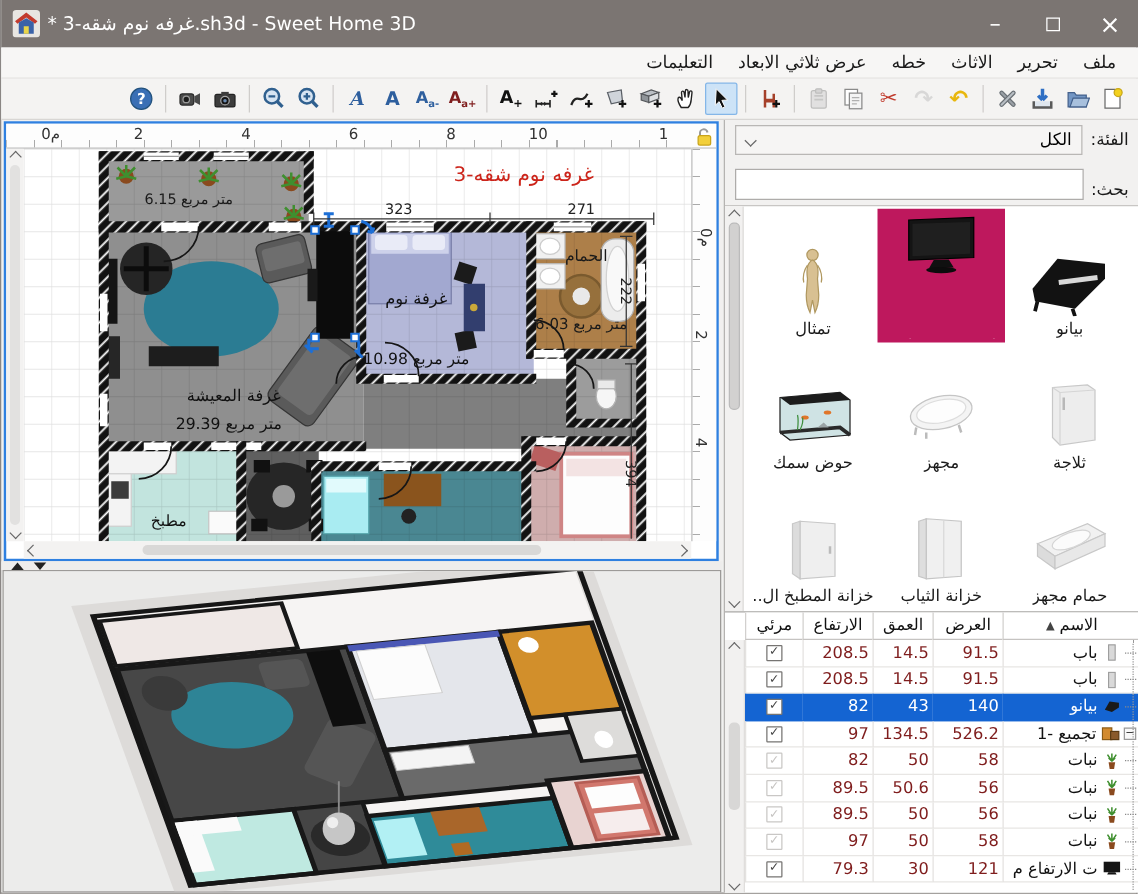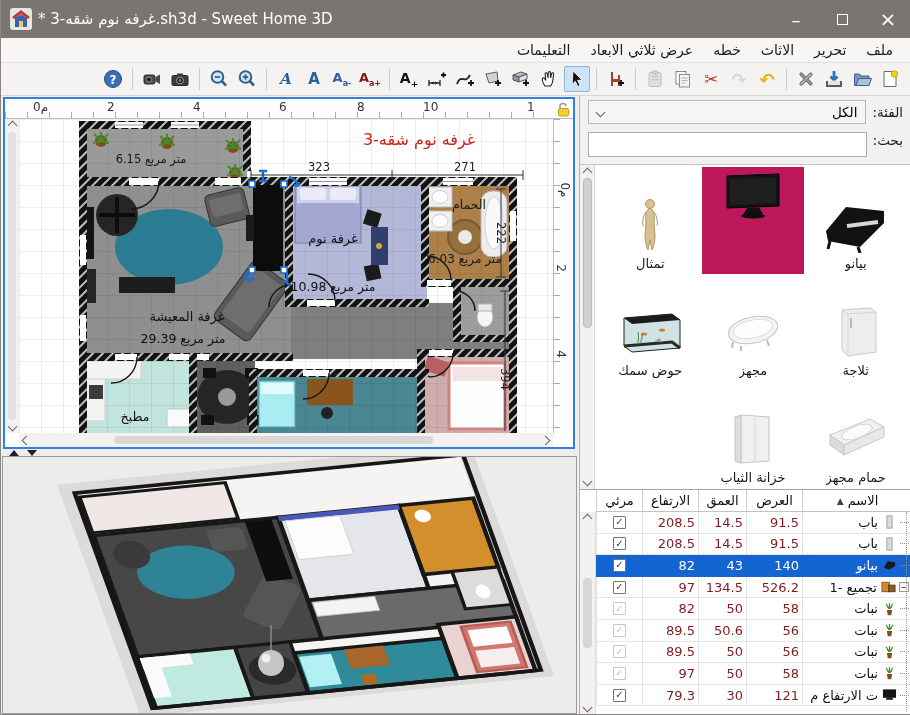--- a/index.html
+++ b/index.html
@@ -51,21 +51,21 @@
   .chev { width:7px; height:7px; border-right:1.6px solid #666; border-bottom:1.6px solid #666; display:inline-block; }
   .chev.up { transform:rotate(-135deg); } .chev.down { transform:rotate(45deg); }
   .chev.left { transform:rotate(135deg); } .chev.right { transform:rotate(-45deg); }
 
   
   .right-panel { position:absolute; left:578px; top:96px; width:332px; bottom:0; background:#f2f1f0; border-left:1px solid #b5b3b1; display:flex; flex-direction:column; }
   .cat-row { height:32px; display:flex; direction:rtl; align-items:center; padding:4px 8px; gap:6px; }
   .cat-row .lbl, .search-row .lbl { font-size:13.5px; color:#1a1a1a; white-space:nowrap; }
   .combo { flex:1; height:24px; background:#f6f5f4; border:1px solid #b9b7b5; display:flex; direction:rtl; align-items:center; padding:0 8px; font-size:13.5px; }
   .combo .chev { margin-right:auto; }
-  .search-row { height:36px; display:flex; direction:rtl; align-items:flex-start; padding:4px 8px; gap:6px; }
+  .search-row { height:36px; display:flex; direction:rtl; align-items:flex-end; padding:4px 8px; gap:6px; }
   .search-row input { flex:1; height:25px; border:1px solid #aeacaa; background:#fff; font-size:13px; padding:0 4px; }
   .catalog { flex:1; background:#fff; border-top:1px solid #c8c6c4; position:relative; overflow:hidden; }
   .cat-grid { position:absolute; inset:0 0 0 15px; direction:rtl; display:grid; grid-template-columns:repeat(3,1fr); grid-auto-rows:107px; padding:2px 4px; }
   .cat-item { display:flex; flex-direction:column; align-items:center; justify-content:flex-end; padding:3px 2px; overflow:hidden; }
   .cat-item .ic { width:76px; height:62px; display:flex; align-items:center; justify-content:center; }
   .cat-item .ic svg { width:72px; height:56px; }
   .cat-item .lb { font-size:13px; color:#1a1a1a; white-space:nowrap; overflow:hidden; max-width:100%; }
   .cat-item.selected { background:#be185d;gap:44px; }
   .cat-item.selected .lb { color:#fff; }
   .cat-scroll { position:absolute; left:0; top:0; bottom:0; width:15px; background:#f2f1f0; border-right:1px solid #dddcda; display:flex; flex-direction:column; align-items:center; justify-content:space-between; padding:4px 0; }
@@ -659,20 +659,30 @@
           <div class="cat-item">
             <div class="ic">
               <svg viewBox="0 0 72 56">
                 <path d="M24,4 L52,6 L52,50 L24,52 Z" fill="#f0f0f0" stroke="#c5c5c5"></path>
                 <path d="M38,5 L38,51" stroke="#d8d8d8"></path>
                 <path d="M18,6 L24,4 L24,52 L18,50 Z" fill="#dedede" stroke="#c5c5c5"></path>
               </svg>
             </div>
             <div class="lb">خزانة الثياب</div>
           </div>
+          <div class="cat-item">
+            <div class="ic">
+              <svg viewBox="0 0 72 56">
+                <path d="M26,6 L54,8 L54,50 L26,52 Z" fill="#efefef" stroke="#c8c8c8"></path>
+                <path d="M20,8 L26,6 L26,52 L20,48 Z" fill="#dcdcdc" stroke="#c8c8c8"></path>
+                <path d="M50,26 v6" stroke="#bbbbbb" stroke-width="2"></path>
+              </svg>
+            </div>
+            <div class="lb">خزانة المطبخ ال..</div>
+          </div>
         </div>
       <div class="cat-scroll">
         <span class="chev up"></span>
         <span class="thumb"></span>
         <span class="spacer"></span>
         <span class="chev down"></span>
       </div>
     </div>
 
     <div class="ftable">

